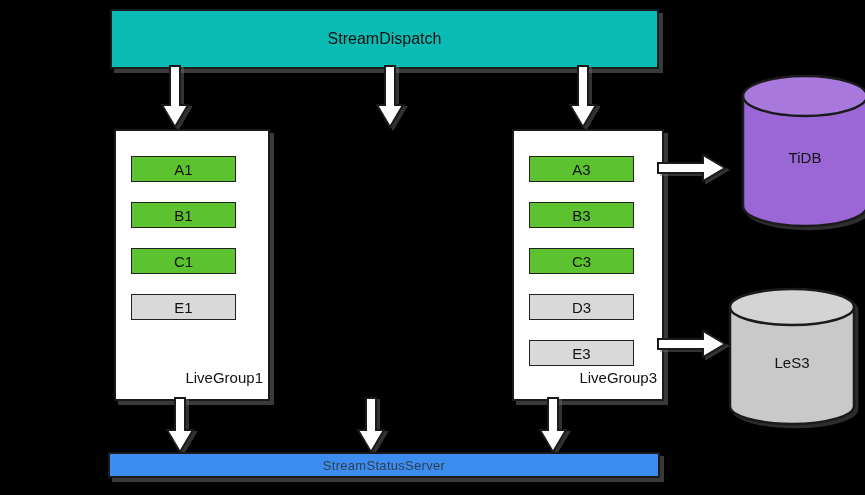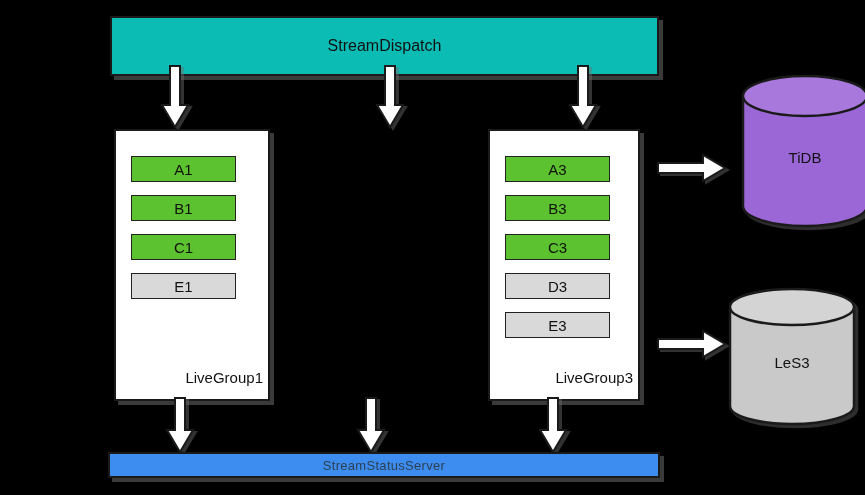--- a/index.html
+++ b/index.html
@@ -5,34 +5,34 @@
   html,body{margin:0;padding:0;background:#000;}
   .canvas{
     position:relative;width:865px;height:495px;background:#000;overflow:hidden;
     font-family:"Liberation Sans","DejaVu Sans",sans-serif;
   }
   .banner{
     position:absolute;display:flex;align-items:center;justify-content:center;
     border:2px solid #1a1a1a;box-sizing:border-box;
     box-shadow:4px 4px 0 rgba(115,115,115,.5);
   }
-  .banner.dispatch{left:110px;top:16px;width:549px;height:60px;background:#0bbcb4;
+  .banner.dispatch{left:110px;top:9px;width:549px;height:60px;background:#0bbcb4;
     font-size:16px;color:#111;}
   .banner.status{left:108px;top:452px;width:552px;height:26px;background:#3c8def;
     font-size:13px;color:#2e3f50;letter-spacing:.3px;}
   .group{
     position:absolute;top:129px;height:272px;background:#fff;
     border:2px solid #1a1a1a;box-sizing:border-box;
     box-shadow:4px 4px 0 rgba(115,115,115,.5);
     display:flex;flex-direction:column;align-items:flex-start;
-    padding:25px 0 0 15px;gap:13px;
+    padding:25px 0 0 15px;gap:20px;
   }
   .g1{left:114px;width:156px;}
   .g2{left:318px;width:154px;}
-  .g3{left:488px;width:152px;}
+  .g3{left:512px;width:152px;}
   .node{
     width:105px;height:26px;box-sizing:border-box;border:1px solid #222;
     display:flex;align-items:center;justify-content:center;
     font-size:15px;color:#111;flex:0 0 auto;
   }
   .node.green{background:#5cc230;}
   .node.gray{background:#d9d9d9;}
   .group-label{
     position:absolute;right:5px;bottom:13px;font-size:15px;color:#111;
   }

